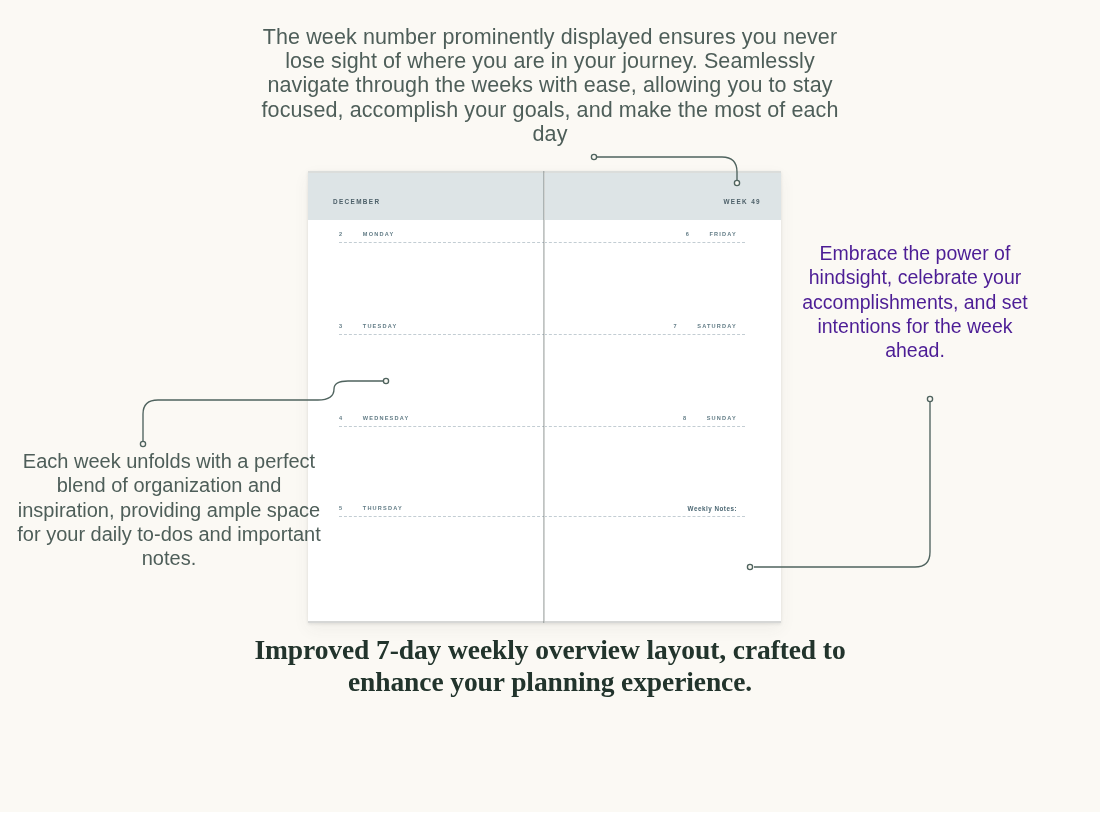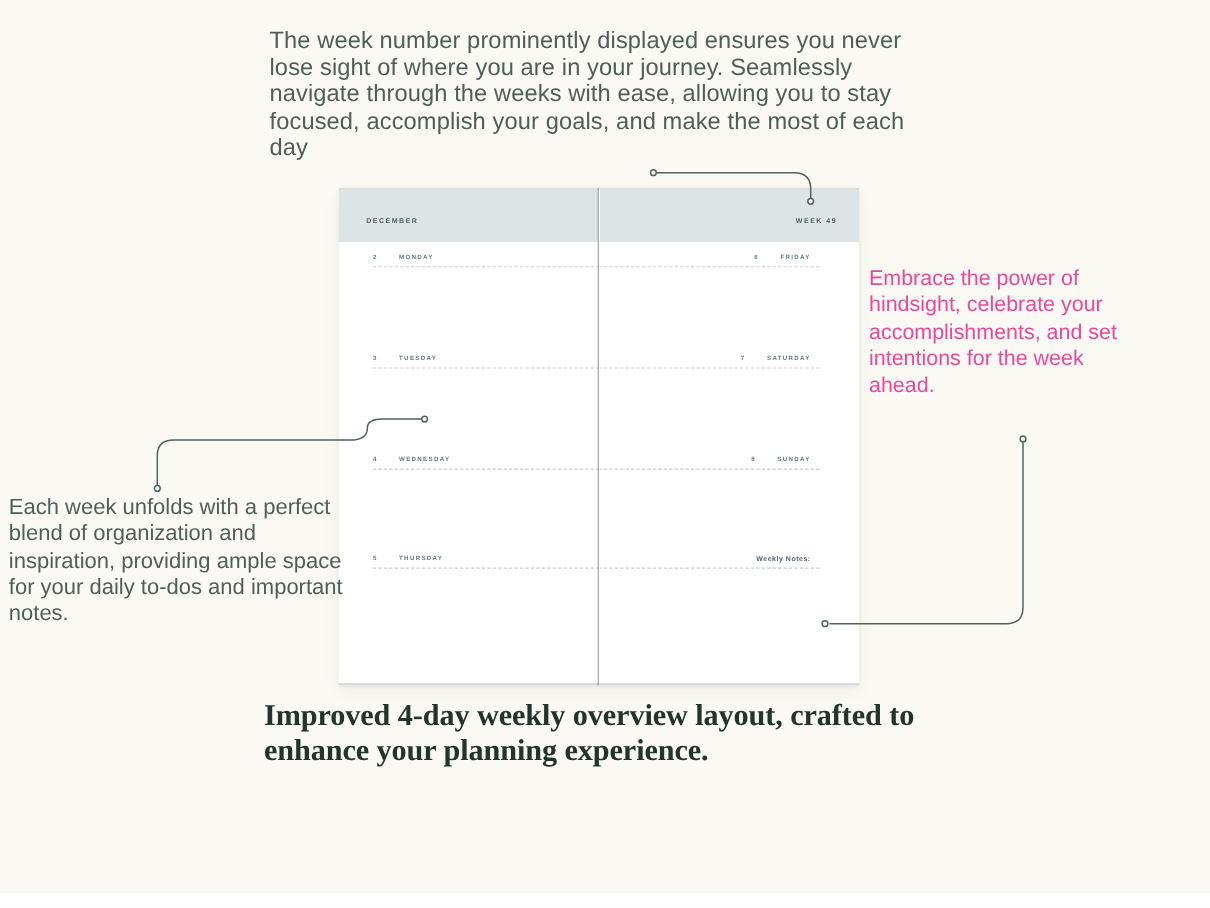--- a/index.html
+++ b/index.html
@@ -28,21 +28,21 @@
     top: 0;
     width: 1100px;
     height: 812px;
     background: #fbf9f4;
   }
 
   
   .copy {
     position: absolute;
     color: #4a5a56;
-    text-align: left;
+    text-align: center;
     font-family: "Liberation Sans", sans-serif;
     -webkit-font-smoothing: antialiased;
   }
 
   #top-copy {
     left: 245px;
     top: 25px;
     width: 610px;
     font-size: 21.5px;
     line-height: 24.2px;
@@ -58,21 +58,21 @@
     line-height: 24.3px;
     color: #4e5e59;
   }
 
   #right-copy {
     left: 790px;
     top: 241px;
     width: 250px;
     font-size: 19.5px;
     line-height: 24.3px;
-    color: #ec4899;
+    color: #4c1d95;
   }
 
   #bottom-copy {
     left: 240px;
     top: 634px;
     width: 620px;
     font-family: "Liberation Serif", serif;
     font-weight: bold;
     font-size: 27.5px;
     line-height: 32px;
@@ -302,21 +302,21 @@
 
     <div id="fold"></div>
     <div id="edge-top"></div>
     <div id="edge-bottom"></div>
   </div>
 
   <div class="copy" id="left-copy">Each week unfolds with a perfect blend of organization and inspiration, providing ample space for your daily to-dos and important notes.</div>
 
   <div class="copy" id="right-copy">Embrace the power of hindsight, celebrate your accomplishments, and set intentions for the week ahead.</div>
 
-  <div class="copy" id="bottom-copy">Improved 4-day weekly overview layout, crafted to enhance your planning experience.</div>
+  <div class="copy" id="bottom-copy">Improved 7-day weekly overview layout, crafted to enhance your planning experience.</div>
 
   <svg id="connectors" viewBox="0 0 1100 825">
 
     <path d="M 597 157 L 722 157 Q 737 157 737 172 L 737 180"></path>
     <circle cx="594" cy="157" r="2.6"></circle>
     <circle cx="737" cy="183" r="2.6"></circle>
 
     <path d="M 143 441 L 143 414 Q 143 400 158 400 L 318 400 Q 334 400 334 389 Q 334 381 348 381 L 383 381"></path>
     <circle cx="143" cy="444" r="2.6"></circle>
     <circle cx="386" cy="381" r="2.6"></circle>

